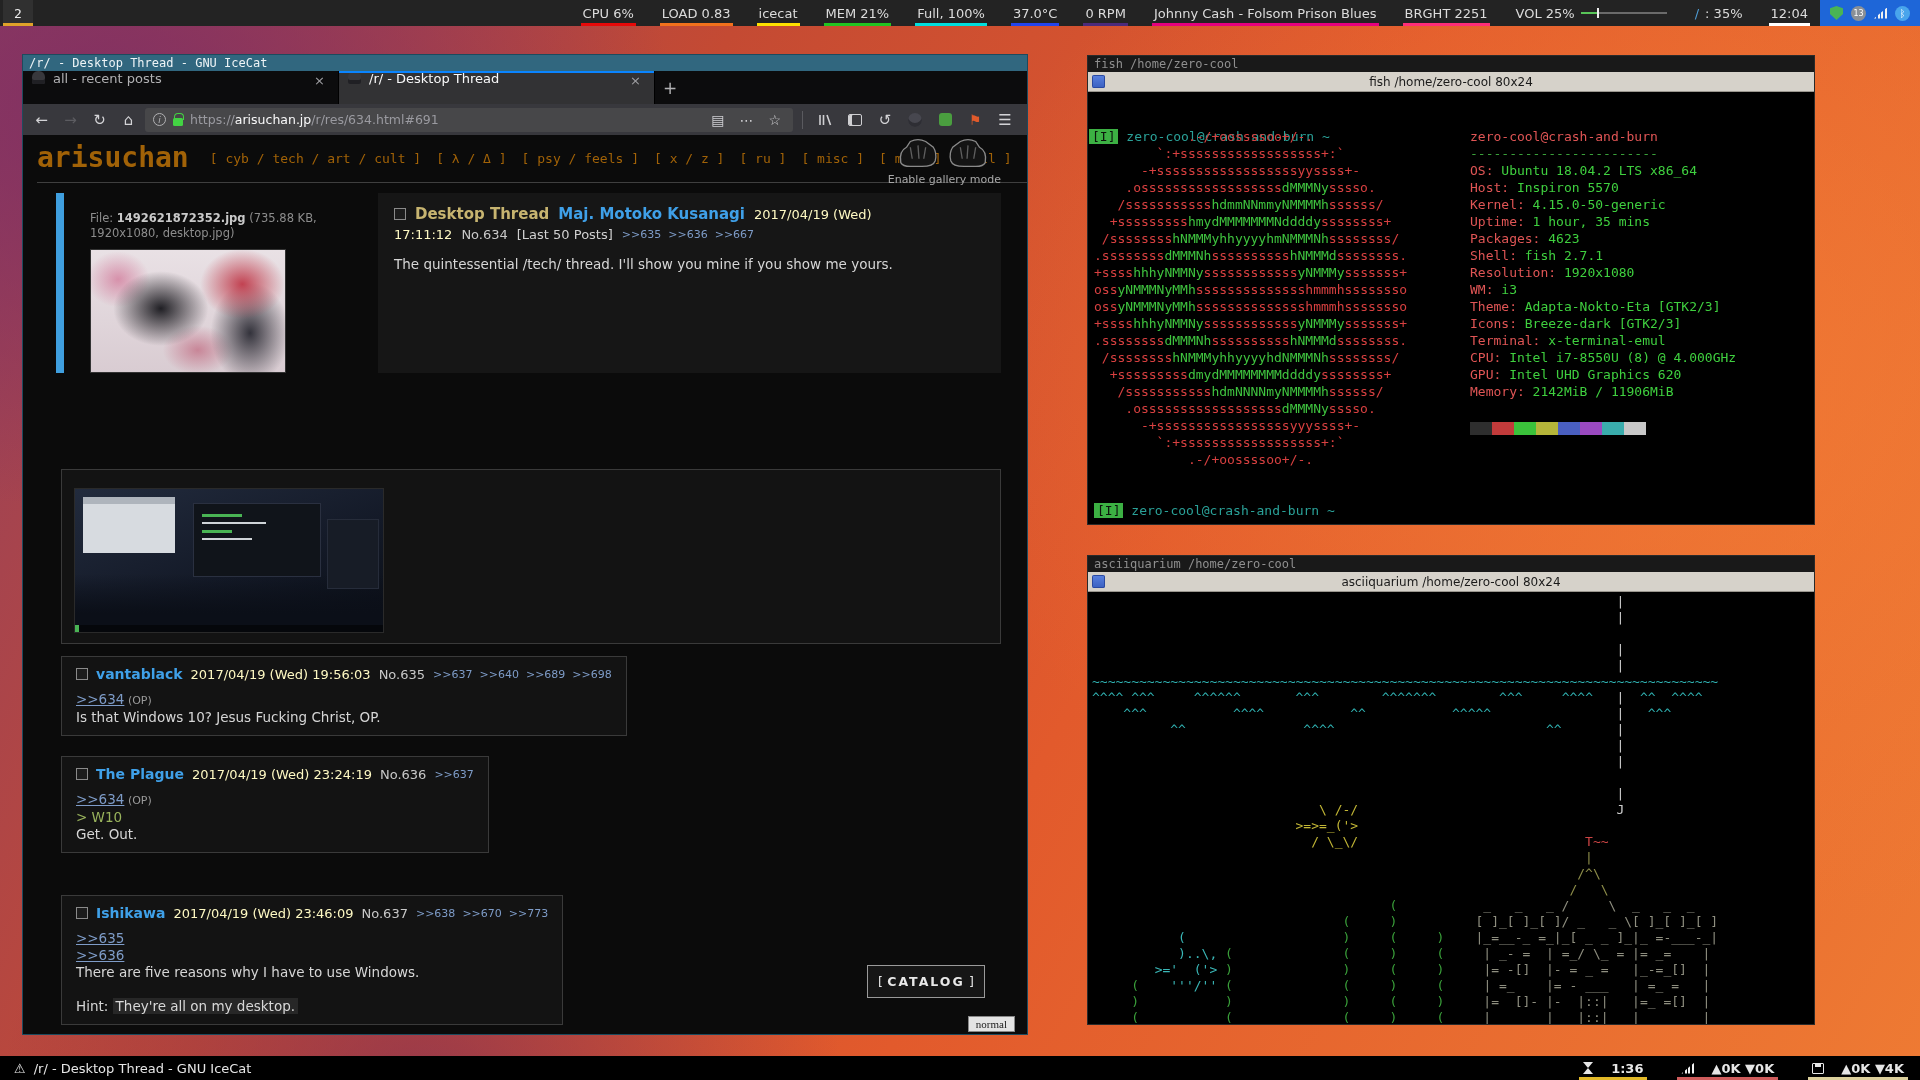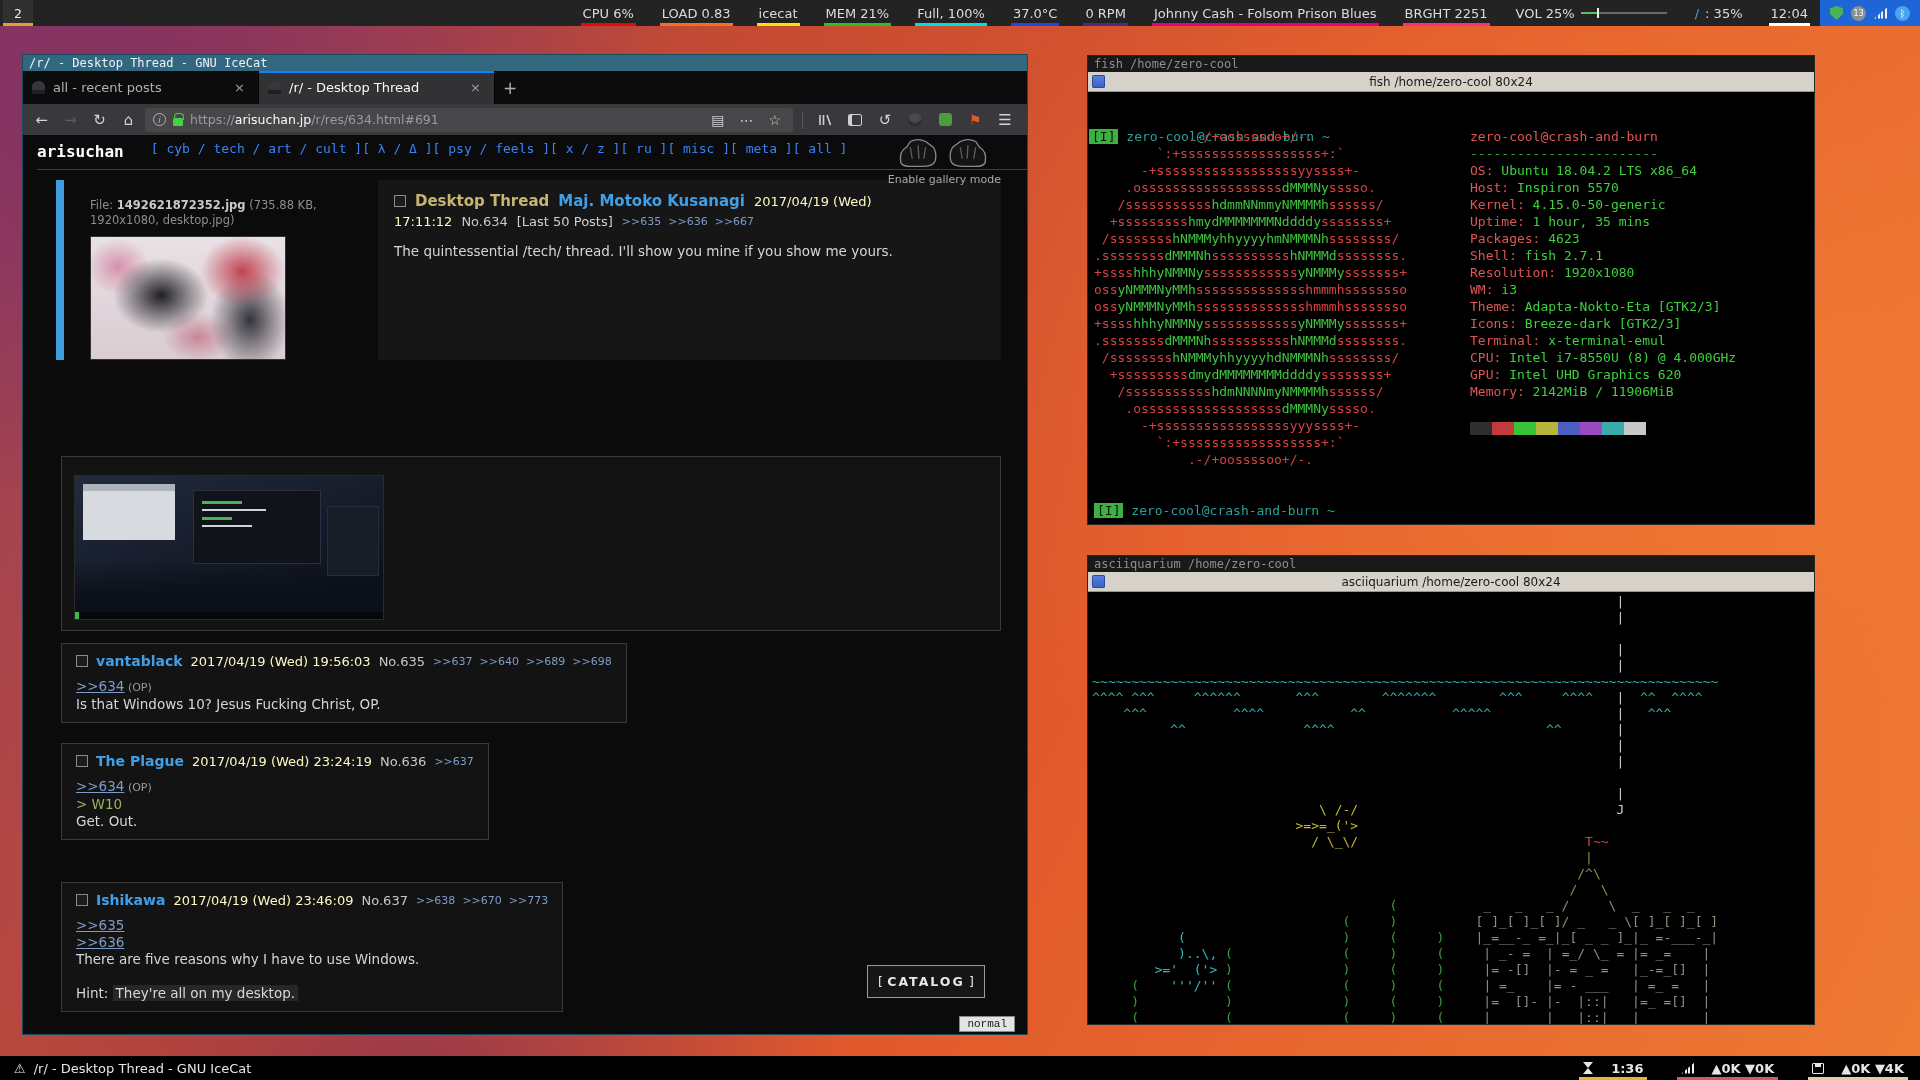--- a/index.html
+++ b/index.html
@@ -77,21 +77,21 @@
   #nf-palette { position:absolute; left:382px; top:330px; display:flex; }
   #nf-palette span { width:22px; height:13px; display:inline-block; }
   #fish-bottom { position:absolute; left:6px; top:376px; }
 
   
   #aq-pre { position:absolute; left:4px; top:2px; line-height:16px; font-size:13px; }
 
   
   #browser { left:22px; top:54px; width:1006px; height:981px; }
   #tabbar { height:33px; background:#0c0c0d; display:flex; align-items:stretch; border-left:1px solid #1d4a5e; border-right:1px solid #1d4a5e; }
-  .tab { width:236px; display:flex; align-items:center; gap:8px; padding:0 9px; font-size:13px;
+  .tab { width:316px; display:flex; gap:8px; padding:0 9px; font-size:13px;
          color:#b1b1b3; border-right:1px solid #000; position:relative; }
   .tab.active { background:#323234; color:#f9f9fa; }
   .tab.active:before { content:""; position:absolute; top:0; left:0; right:0; height:2px; background:#0a84ff; }
   .tab .fav { width:13px; height:13px; background:#38383c; border-radius:6px 6px 2px 2px; flex:none;
               box-shadow:inset 0 -4px 0 #202024; }
   .tab .ttl { flex:1; overflow:hidden; white-space:nowrap; }
   .tab .cl { color:#9f9fa3; font-size:13px; padding:2px 4px; }
   .newtab { width:30px; display:flex; align-items:center; justify-content:center; color:#b1b1b3; font-size:17px; }
   #navbar { height:31px; background:#38383d; display:flex; align-items:center; padding:0 6px; gap:4px;
             border-left:1px solid #1d4a5e; border-right:1px solid #1d4a5e; }
@@ -113,23 +113,23 @@
   .sidebar-ic { width:14px; height:12px; border:1.5px solid #cfcfd2; border-radius:2px;
                 box-shadow:inset 3px 0 0 #cfcfd2; }
   .mask-ic { width:14px; height:14px; border-radius:50%; background:#47474f; box-shadow:inset 0 -4px 0 #2e2e34; }
   .green-ic { width:13px; height:13px; border-radius:3px; background:#4a9e3f; }
   .flag-ic { color:#e05a2b; font-size:14px; }
   .ham { color:#d3d3d6; font-size:15px; }
 
   
   #page { flex:1; background:#0b0b0b; border:1px solid #1d4a5e; border-top:none; position:relative; overflow:hidden; }
   #site-header { padding:6px 0 0 14px; position:relative; }
-  #logo { font-family:"DejaVu Sans Mono",monospace; font-weight:bold; font-size:16px; color:#ffffff; }
-  #mainnav { display:inline-flex; gap:0; margin-left:22px; font-family:"DejaVu Sans Mono",monospace;
-             font-size:13px; color:#3b82f6; vertical-align:4px; }
+  #logo { font-family:"DejaVu Sans Mono",monospace; font-weight:bold; font-size:28px; color:#a16207; }
+  #mainnav { display:inline-flex; gap:15px; margin-left:16px; font-family:"DejaVu Sans Mono",monospace;
+             font-size:13px; color:#a16207; vertical-align:4px; }
   #gloves { position:absolute; right:36px; top:0; display:flex; gap:4px; }
   #gallery-label { position:absolute; right:26px; top:38px; font-size:11px; color:#a8a8a8; }
   #hdr-divider { border-bottom:1px solid #3f3f3f; margin-top:8px; }
 
   #op-section { display:flex; margin:10px 26px 0 33px; }
   #op-bluebar { width:8px; background:#3f9fdf; flex:none; }
   #op-left { width:300px; flex:none; padding:18px 0 0 26px; }
   .fileinfo { font-size:11.5px; color:#8d8d8d; line-height:15px; }
   .fileinfo b { color:#c9c9c9; font-weight:bold; }
   #thumb1 { margin-top:8px; width:196px; height:124px; border:1px solid #333;
@@ -171,21 +171,21 @@
   .post .pbody { margin-top:9px; }
   .cite { color:#7e9cc8; text-decoration:underline; }
   .opmark { color:#9a9a9a; font-size:11px; }
   .greentext { color:#99b35c; }
   .spoiler { background:#272727; color:#d8d8d8; padding:0 3px; }
   #catalog-btn { position:absolute; top:830px; right:42px; width:118px; height:33px; background:#161616;
                  border:1px solid #9a9a9a; display:flex; align-items:center; justify-content:space-between;
                  padding:0 10px; color:#e8e8e8; font-size:12.5px; }
   #catalog-btn .cap { font-weight:bold; letter-spacing:2px; }
   #style-tag { position:absolute; right:12px; bottom:2px; background:#e4e4e4; color:#1a1a1a;
-               font-family:Liberation Mono, monospace; font-size:11px; padding:1px 7px; border:1px solid #888; }
+               font-family:Liberation Serif, serif; font-size:11px; padding:1px 7px; border:1px solid #888; }
 
   
   #fishwin { left:1087px; top:55px; width:728px; height:470px; }
   #aquawin { left:1087px; top:555px; width:728px; height:470px; }
   .win .termwrap { flex:1; display:flex; flex-direction:column; border:1px solid #2a2a2a; border-top:none; }
 </style>
 </head>
 <body>
 
 <div id="topbar">

